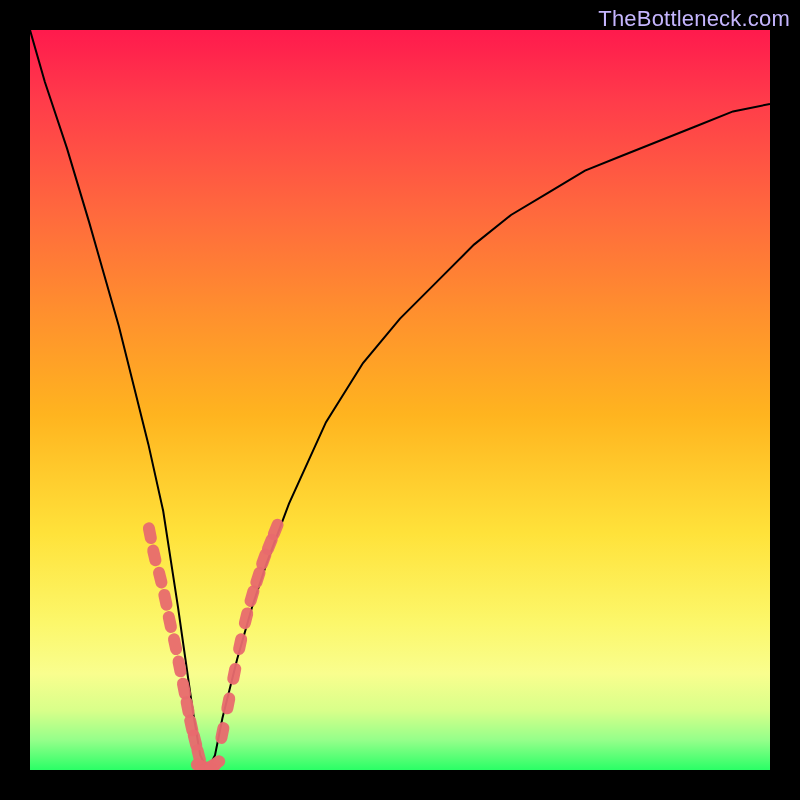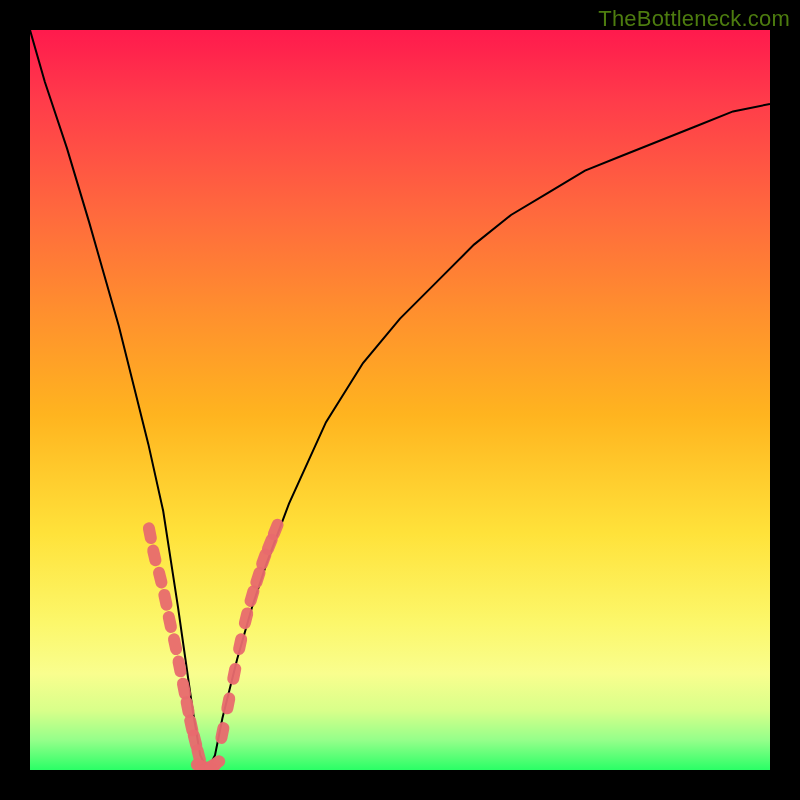--- a/index.html
+++ b/index.html
@@ -36,21 +36,21 @@
       #f9fe8e 87%,
       #d8ff8a 92%,
       #94ff8a 96%,
       #2aff66 100%
     );
   }
   .watermark {
     position: absolute;
     top: 6px;
     right: 10px;
-    color: #4d7c0f;
+    color: #c4b5fd;
     font-size: 22px;
     font-weight: 500;
     letter-spacing: 0.2px;
     user-select: none;
   }
   svg.chart {
     position: absolute;
     left: 0;
     top: 0;
     width: 740px;

